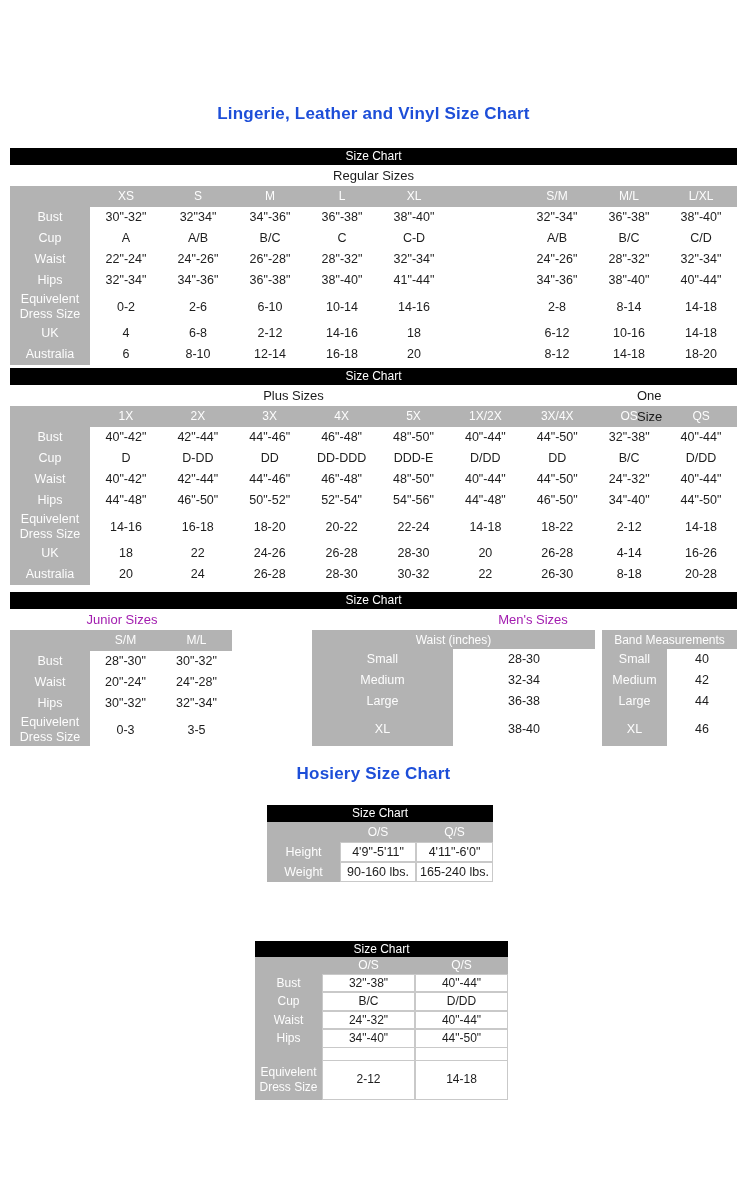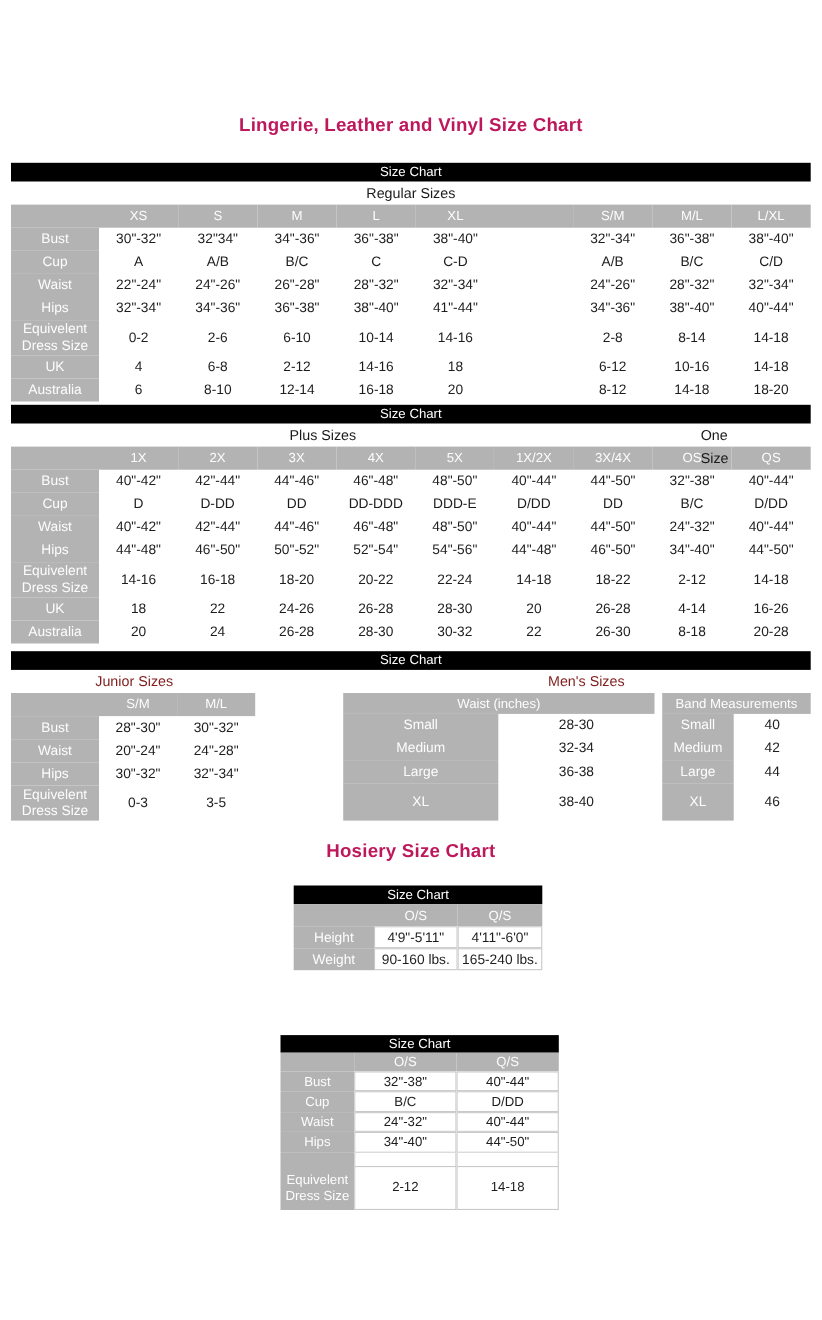--- a/index.html
+++ b/index.html
@@ -1,21 +1,21 @@
 <!DOCTYPE html>
 <html><head>
 <meta charset="utf-8">
 <style>
   html, body { margin: 0; padding: 0; background: #ffffff; }
   body { width: 747px; font-family: "Liberation Sans", sans-serif; }
   .page { position: relative; width: 747px; height: 1200px; background: #fff; overflow: hidden; }
 
   .main-title {
     position: absolute; left: 0; width: 747px; text-align: center;
-    font-size: 17px; font-weight: bold; color: #be185d; letter-spacing: 0.2px;
+    font-size: 17px; font-weight: bold; color: #1d4ed8; letter-spacing: 0.2px;
   }
   #title-main    { top: 104px; }
   #title-hosiery { top: 764px; }
   #title-vivace  { top: 940px; }
 
   .tbl { position: absolute; }
   #table-regular { top: 148px; left: 10px; width: 727px; }
   #table-plus    { top: 368px; left: 10px; width: 727px; }
   #section-three { top: 592px; left: 10px; width: 727px; }
   #table-hosiery { top: 805px; left: 267px; width: 226px; }
@@ -51,21 +51,21 @@
     position: absolute; top: 0; height: 21px; line-height: 21px;
     font-size: 13px; color: #1a1a1a; transform: translateX(-50%); padding-left: 47px;
   }
   #plus-sizes-caption { left: 260px; }
   #one-size-caption   { left: 629px; }
 
   
   .row3-titles { position: relative; height: 21px; }
   .row3-titles span {
     position: absolute; top: 0; height: 21px; line-height: 21px;
-    font-size: 13px; color: #7f1d1d; transform: translateX(-50%);
+    font-size: 13px; color: #a21caf; transform: translateX(-50%);
   }
   #junior-caption { left: 112px; }
   #mens-caption   { left: 523px; }
 
   .row3-tables { display: flex; align-items: flex-start; }
   .grid-junior { width: 222px; grid-template-columns: 80px 71px 71px; }
   .grid-junior .cell { min-height: 21px; }
   .mens-gap-a { width: 80px; }
   .mens-gap-b { width: 7px; }
   .mens-sub-waist { width: 283px; }

